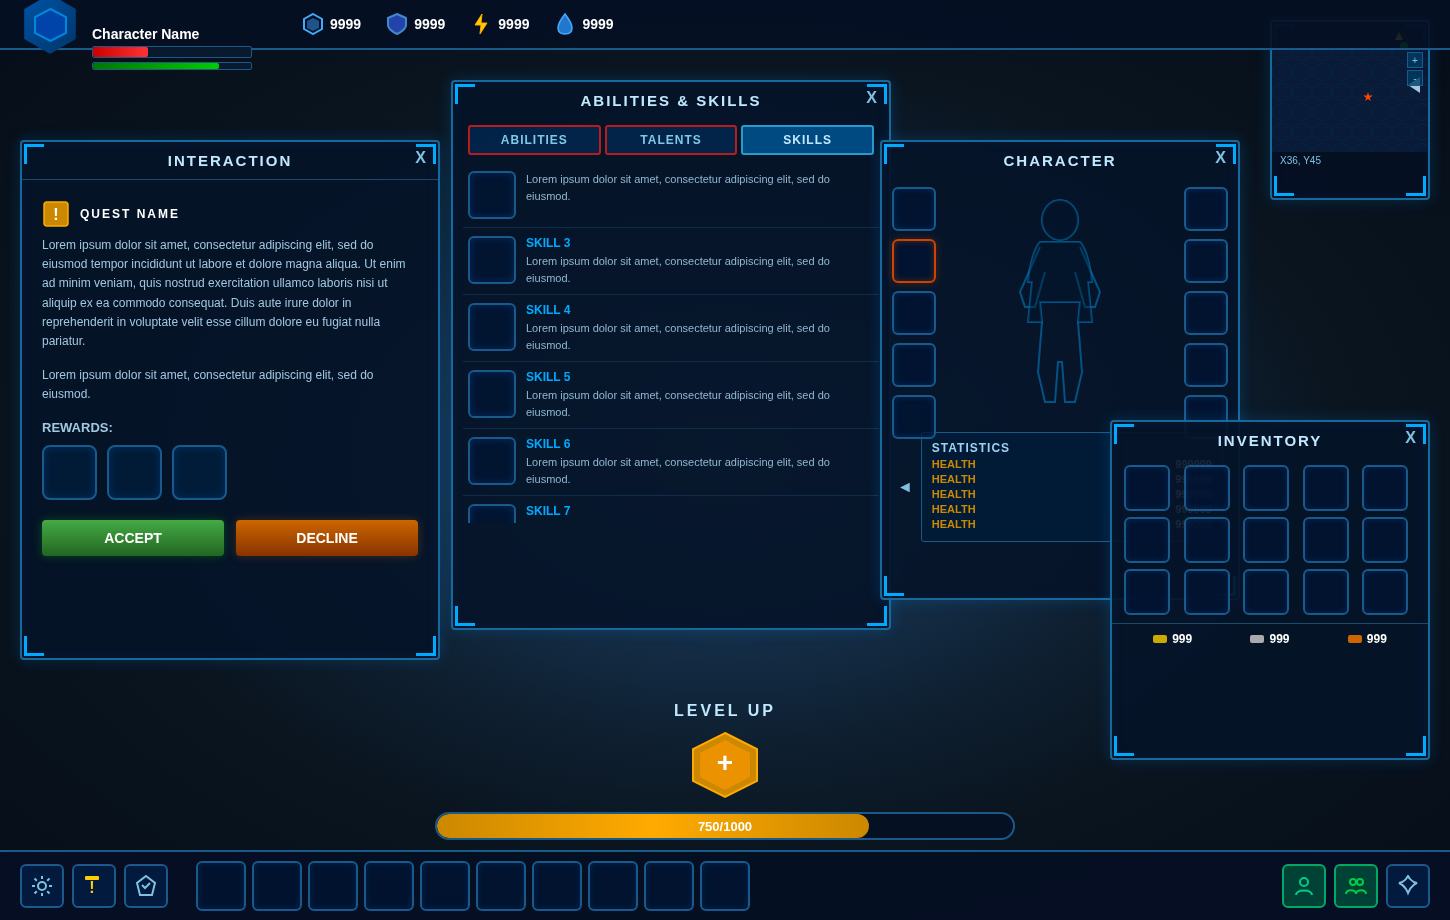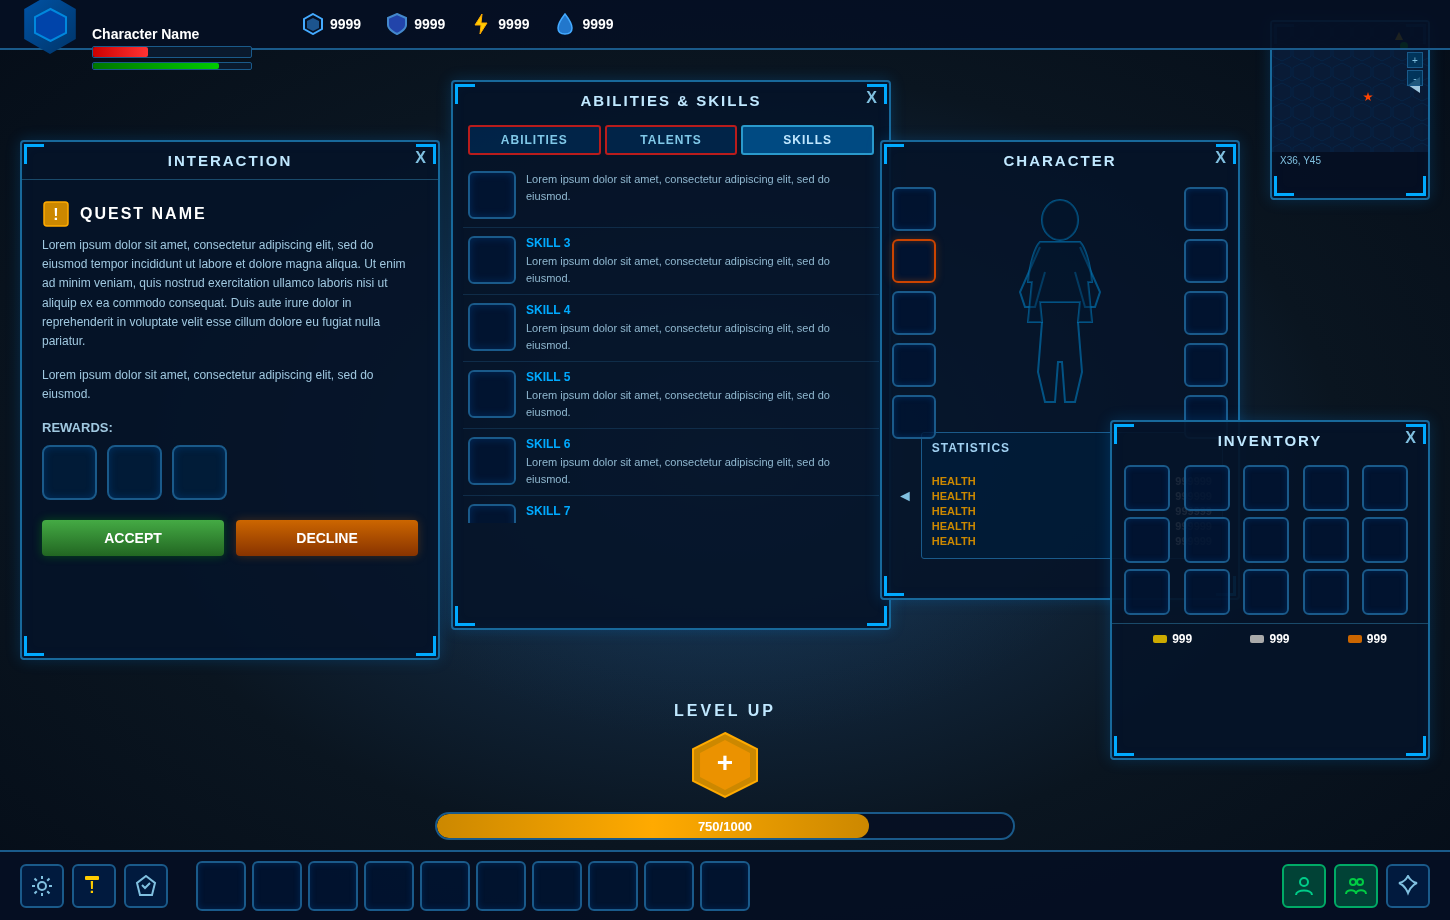--- a/index.html
+++ b/index.html
@@ -180,21 +180,21 @@
     .quest-icon {
       width: 28px;
       height: 28px;
       display: flex;
       align-items: center;
       justify-content: center;
     }
 
     .quest-name {
       color: #ffffff;
-      font-size: 16px;
+      font-size: 12px;
       font-weight: bold;
       letter-spacing: 2px;
       text-transform: uppercase;
     }
 
     .quest-desc {
       color: #a0c8e0;
       font-size: 12px;
       line-height: 1.6;
       padding: 0 20px;
@@ -462,21 +462,21 @@
       border: 1px solid #1a5a8a;
       border-radius: 3px;
       padding: 8px 10px;
     }
 
     .stats-title {
       color: #a0d0f0;
       font-size: 12px;
       font-weight: bold;
       letter-spacing: 1px;
-      margin-bottom: 20px;
+      margin-bottom: 3px;
     }
 
     .stat-row {
       display: flex;
       justify-content: space-between;
       align-items: center;
       margin-bottom: 3px;
     }
 
     .stat-label {

